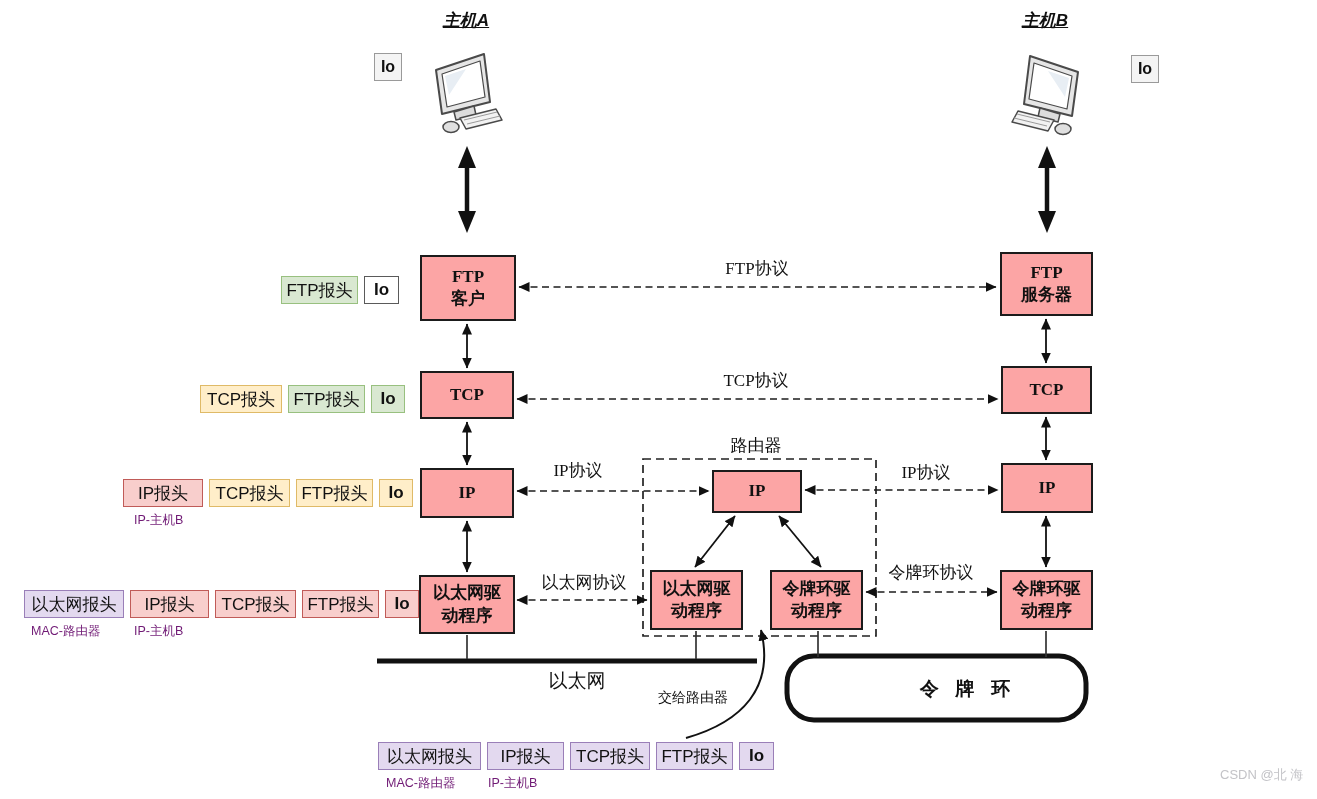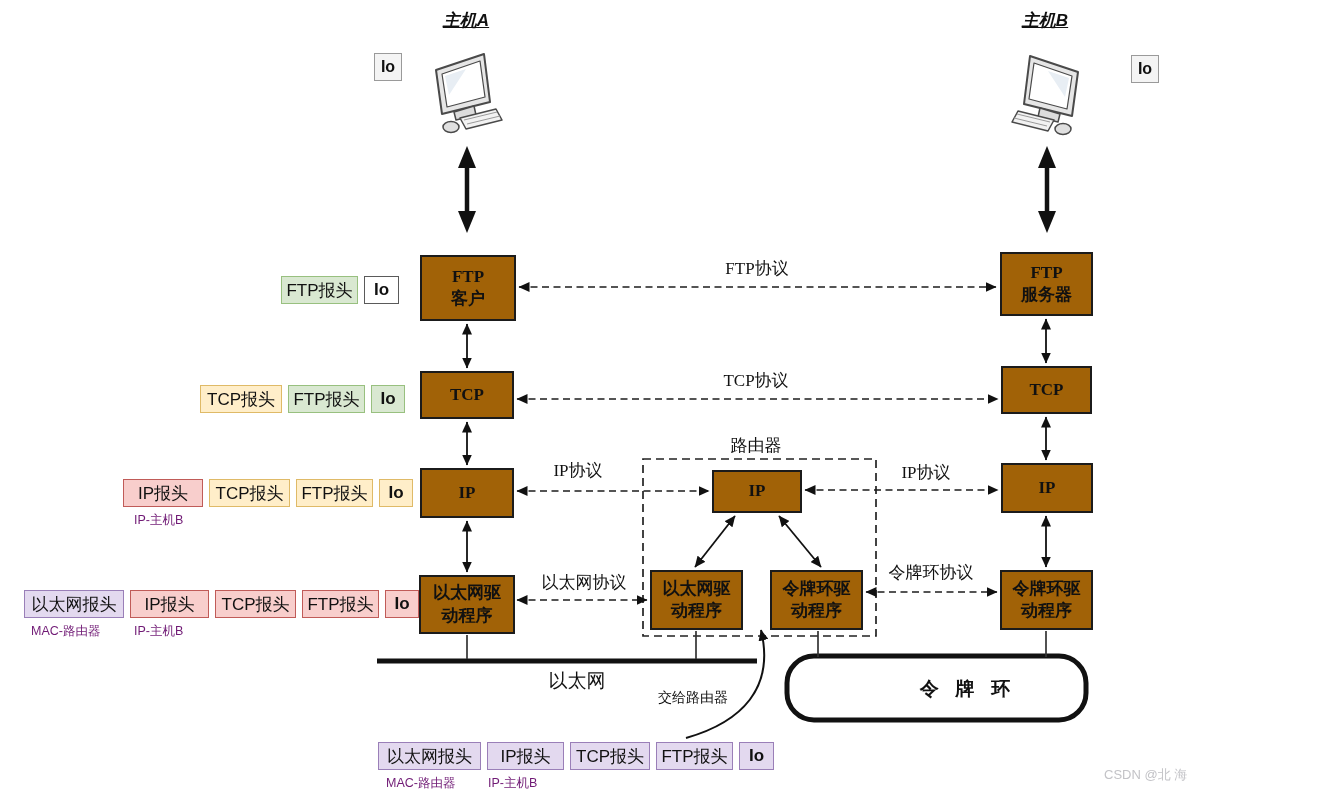--- a/index.html
+++ b/index.html
@@ -1,20 +1,20 @@
 <!DOCTYPE html>
 <html><head>
 <meta charset="utf-8">
 <style>
   html,body{margin:0;padding:0;background:#fff;}
   .canvas{position:relative;width:1317px;height:799px;background:#ffffff;
           font-family:"Liberation Sans",sans-serif;overflow:hidden;color:#111;}
   svg.overlay{position:absolute;left:0;top:0;z-index:1;}
   
-  .sbox{position:absolute;z-index:2;border:2px solid #1b1b1b;background:#a16207;
+  .sbox{position:absolute;z-index:2;border:2px solid #1b1b1b;background:#fca5a5;
         display:flex;align-items:center;justify-content:center;text-align:center;
         font-family:"Liberation Serif","DejaVu Serif",serif;font-weight:600;
         font-size:17px;line-height:1.3;white-space:pre-line;box-sizing:border-box;}
   .plabel{position:absolute;z-index:2;transform:translateX(-50%);white-space:nowrap;
         font-family:"Liberation Serif","DejaVu Serif",serif;font-size:17px;font-weight:500;}
   .annot{position:absolute;z-index:3;white-space:nowrap;}
   .host-title{position:absolute;z-index:3;transform:translateX(-50%);font-weight:bold;
         font-style:italic;text-decoration:underline;font-size:17px;}
   .io-tag{position:absolute;z-index:3;width:28px;height:28px;border:1px solid #9a9a9a;
         background:#f4f4f4;display:flex;align-items:center;justify-content:center;
@@ -171,14 +171,14 @@
   <div class="erow" style="left:378px;top:742px;">
     <div class="ecell" style="width: 103px; background-color: rgb(227, 217, 239); border-color: rgb(154, 127, 184);">以太网报头</div>
     <div class="ecell" style="width: 77px; background-color: rgb(227, 217, 239); border-color: rgb(154, 127, 184);">IP报头</div>
     <div class="ecell" style="width: 80px; background-color: rgb(227, 217, 239); border-color: rgb(154, 127, 184);">TCP报头</div>
     <div class="ecell" style="width: 77px; background-color: rgb(227, 217, 239); border-color: rgb(154, 127, 184);">FTP报头</div>
     <div class="ecell io-cell" style="width: 35px; background-color: rgb(227, 217, 239); border-color: rgb(154, 127, 184);">Io</div>
   </div>
   <div class="note" style="left:386px;top:775px;">MAC-路由器</div>
   <div class="note" style="left:488px;top:775px;">IP-主机B</div>
 
-  <div class="watermark" style="left:1104px;top:766px;text-align:right;">CSDN @北 海</div>
+  <div class="watermark" style="left:1220px;top:766px;text-align:right;">CSDN @北 海</div>
 </div>
 
 </body></html>

